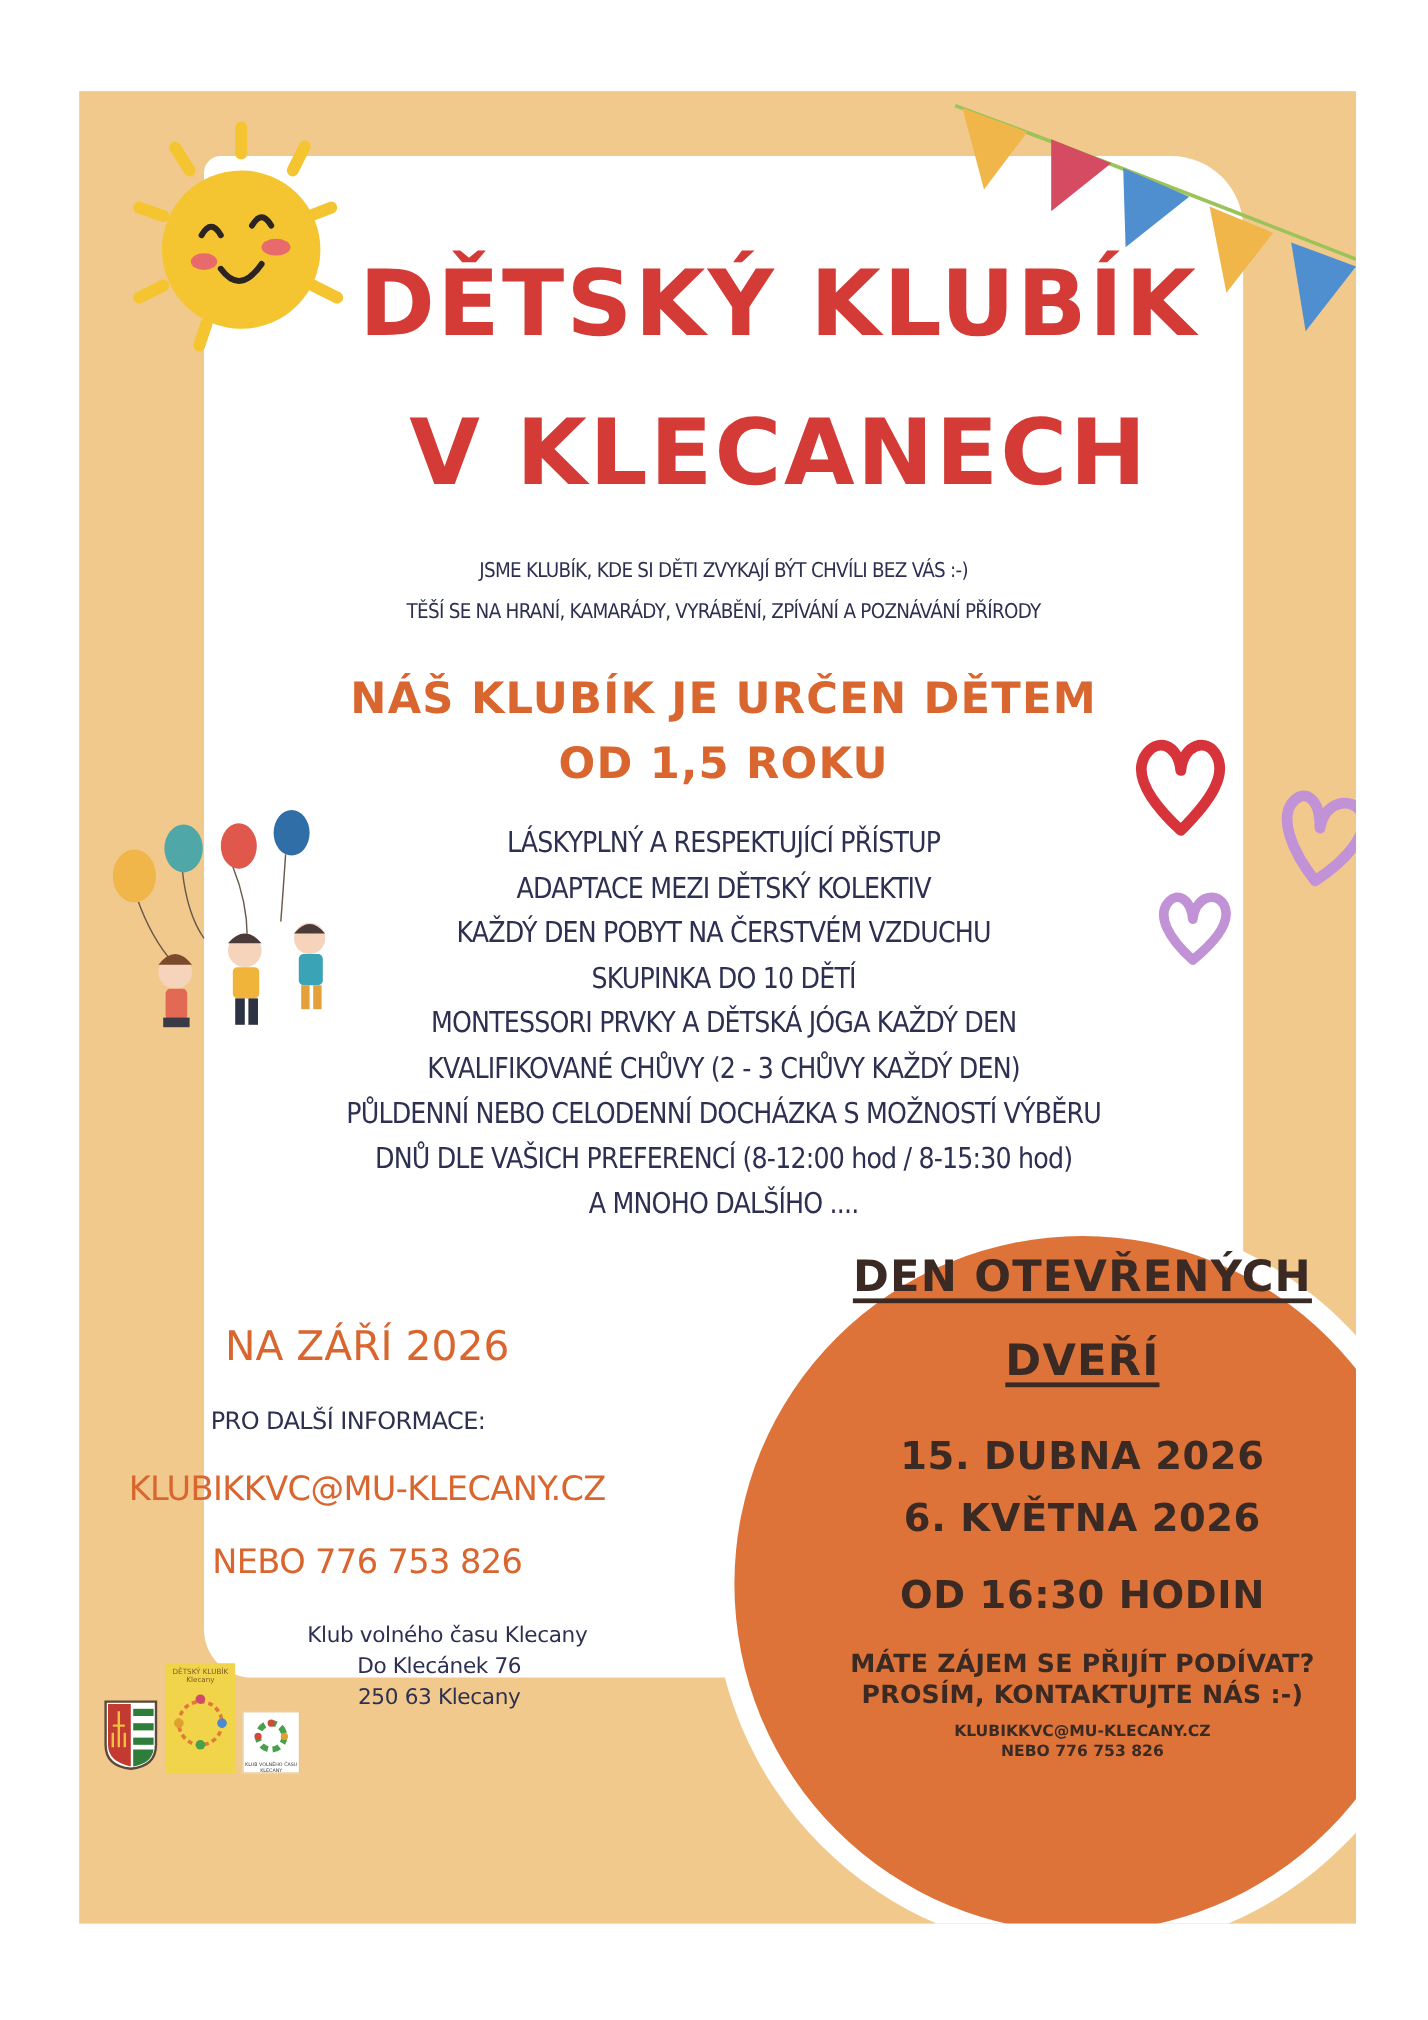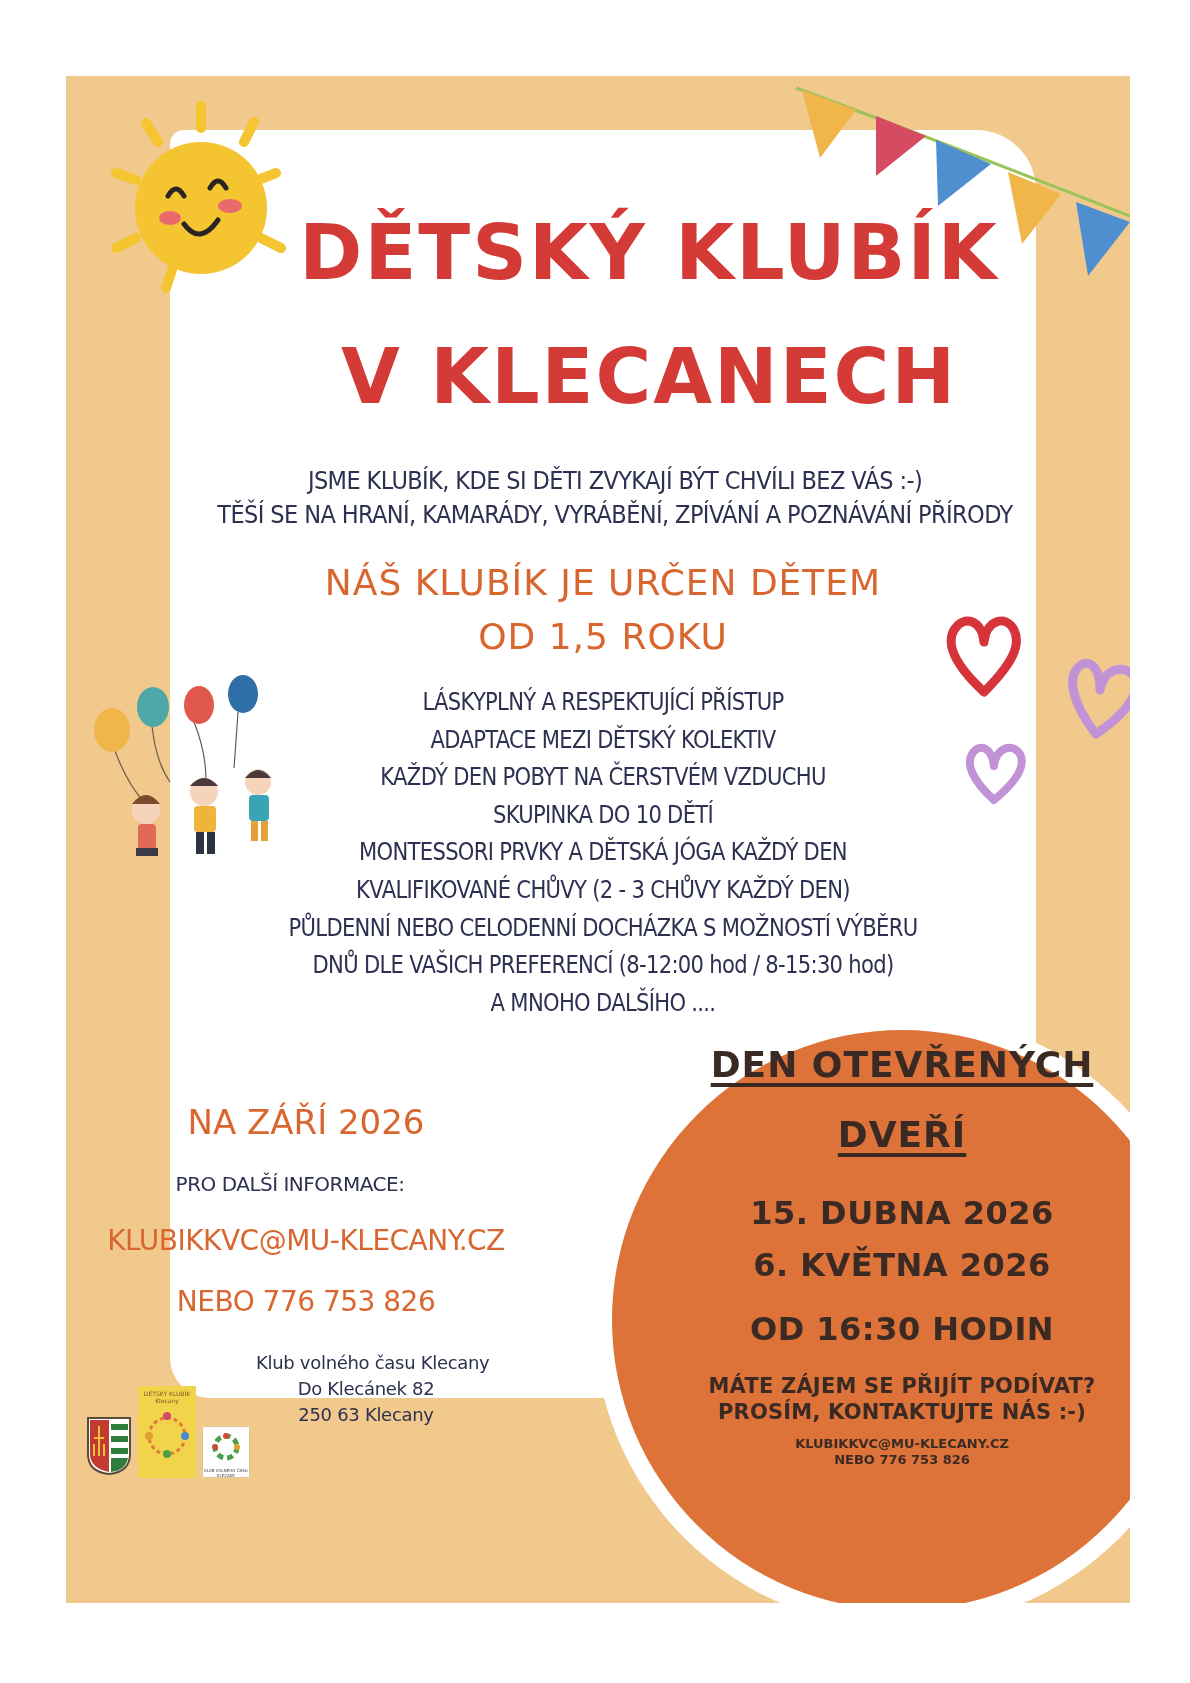--- a/index.html
+++ b/index.html
@@ -25,25 +25,25 @@
     border-radius: 50%; background: #dd7338;
   }
 
   .abs { position: absolute; text-align: center; white-space: nowrap; }
 
   .kicker { left: 104px; width: 866px; top: 50px; font-size: 27px; color: #2d3050; font-family: "DejaVu Sans", sans-serif; letter-spacing: -0.5px; }
   .title { left: 104px; width: 866px; font-size: 76px; font-weight: bold; color: #d43a36; letter-spacing: 2px; font-family: "DejaVu Sans", sans-serif; }
   .title.l1 { top: 132px; left: 150px; }
   .title.l2 { top: 256px; left: 150px; }
 
-  .intro { left: 116px; width: 866px; font-size: 25px; color: #2d3050; letter-spacing: -0.6px; font-family: "DejaVu Sans Condensed", "DejaVu Sans", sans-serif; }
+  .intro { left: 104px; width: 866px; font-size: 17px; color: #2d3050; letter-spacing: -0.6px; font-family: "DejaVu Sans Condensed", "DejaVu Sans", sans-serif; }
   .intro.l1 { top: 390px; }
   .intro.l2 { top: 424px; }
 
-  .sub { left: 104px; width: 866px; font-size: 36px; font-weight: normal; color: #d9662f; letter-spacing: 1px; }
+  .sub { left: 104px; width: 866px; font-size: 36px; font-weight: bold; color: #d9662f; letter-spacing: 1px; }
   .sub.l1 { top: 486px; }
   .sub.l2 { top: 540px; }
 
   .features { left: 104px; width: 866px; top: 608px; }
   .features div { font-size: 24px; line-height: 37.6px; color: #2d3050; letter-spacing: -0.8px; white-space: nowrap; font-family: "DejaVu Sans", sans-serif; transform: scaleX(0.88); }
 
   .enroll { font-size: 34px; color: #d9662f; letter-spacing: 0px; }
   .enroll.l1 { left: 60px; width: 360px; top: 964px; }
   .enroll.l2 { left: 60px; width: 360px; top: 1026px; text-align: center; }
   .info-label { left: 44px; width: 360px; top: 1096px; font-size: 20px; color: #2d3050; letter-spacing: -0.5px; }
@@ -170,21 +170,21 @@
     <div>DNŮ DLE VAŠICH PREFERENCÍ (8-12:00 hod / 8-15:30 hod)</div>
     <div>A MNOHO DALŠÍHO ....</div>
   </div>
 
   <div class="abs enroll l2">NA ZÁŘÍ 2026</div>
   <div class="abs info-label">PRO DALŠÍ INFORMACE:</div>
   <div class="abs contact-email">KLUBIKKVC@MU-KLECANY.CZ</div>
   <div class="abs contact-phone">NEBO 776 753 826</div>
 
   <div class="abs addr l1">Klub volného času Klecany</div>
-  <div class="abs addr l2">Do Klecánek 82</div>
+  <div class="abs addr l2">Do Klecánek 76</div>
   <div class="abs addr l3">250 63 Klecany</div>
 
   <svg class="deco" style="left:20px;top:1340px;" width="46" height="60" viewBox="0 0 46 60">
     <path d="M2 2 H44 V38 Q44 56 23 58 Q2 56 2 38 Z" fill="#ffffff" stroke="#5a4a3a" stroke-width="2"></path>
     <path d="M4 4 H23 V56 Q4 52 4 38 Z" fill="#c23a30"></path>
     <rect x="25" y="8" width="17" height="6" fill="#2e7d3a"></rect>
     <rect x="25" y="20" width="17" height="6" fill="#2e7d3a"></rect>
     <rect x="25" y="32" width="17" height="6" fill="#2e7d3a"></rect>
     <path d="M25 42 H42 Q40 54 25 56 Z" fill="#2e7d3a"></path>
     <path d="M13 10 v30 M8 22 h10 M8 28 v12 M18 28 v12" stroke="#f0c040" stroke-width="2"></path>

